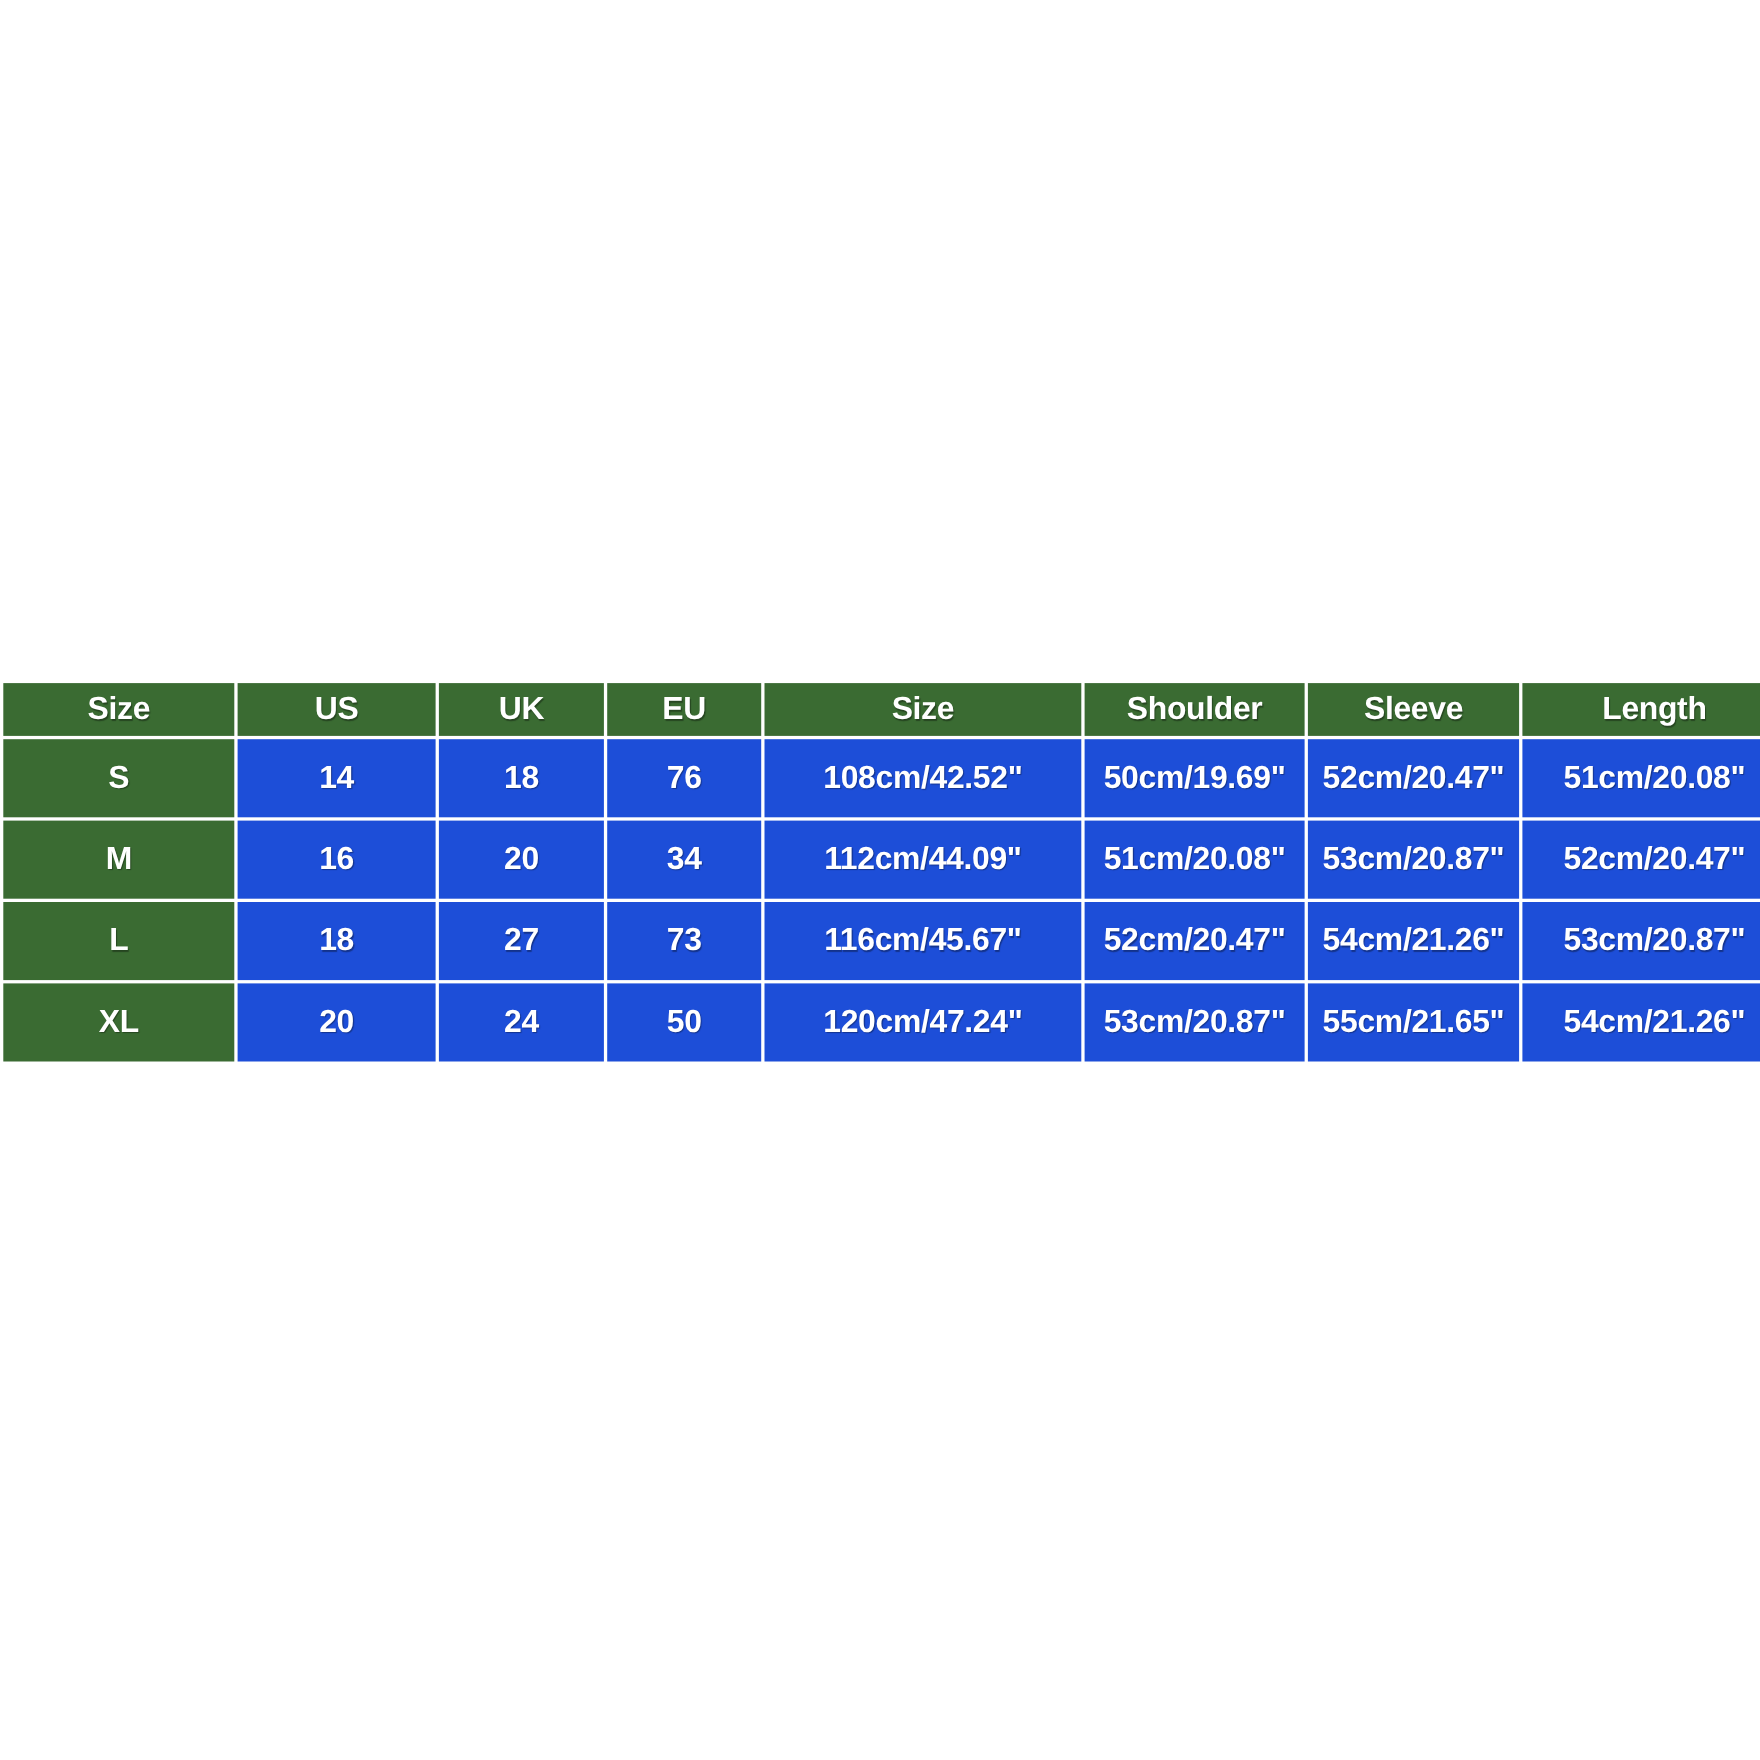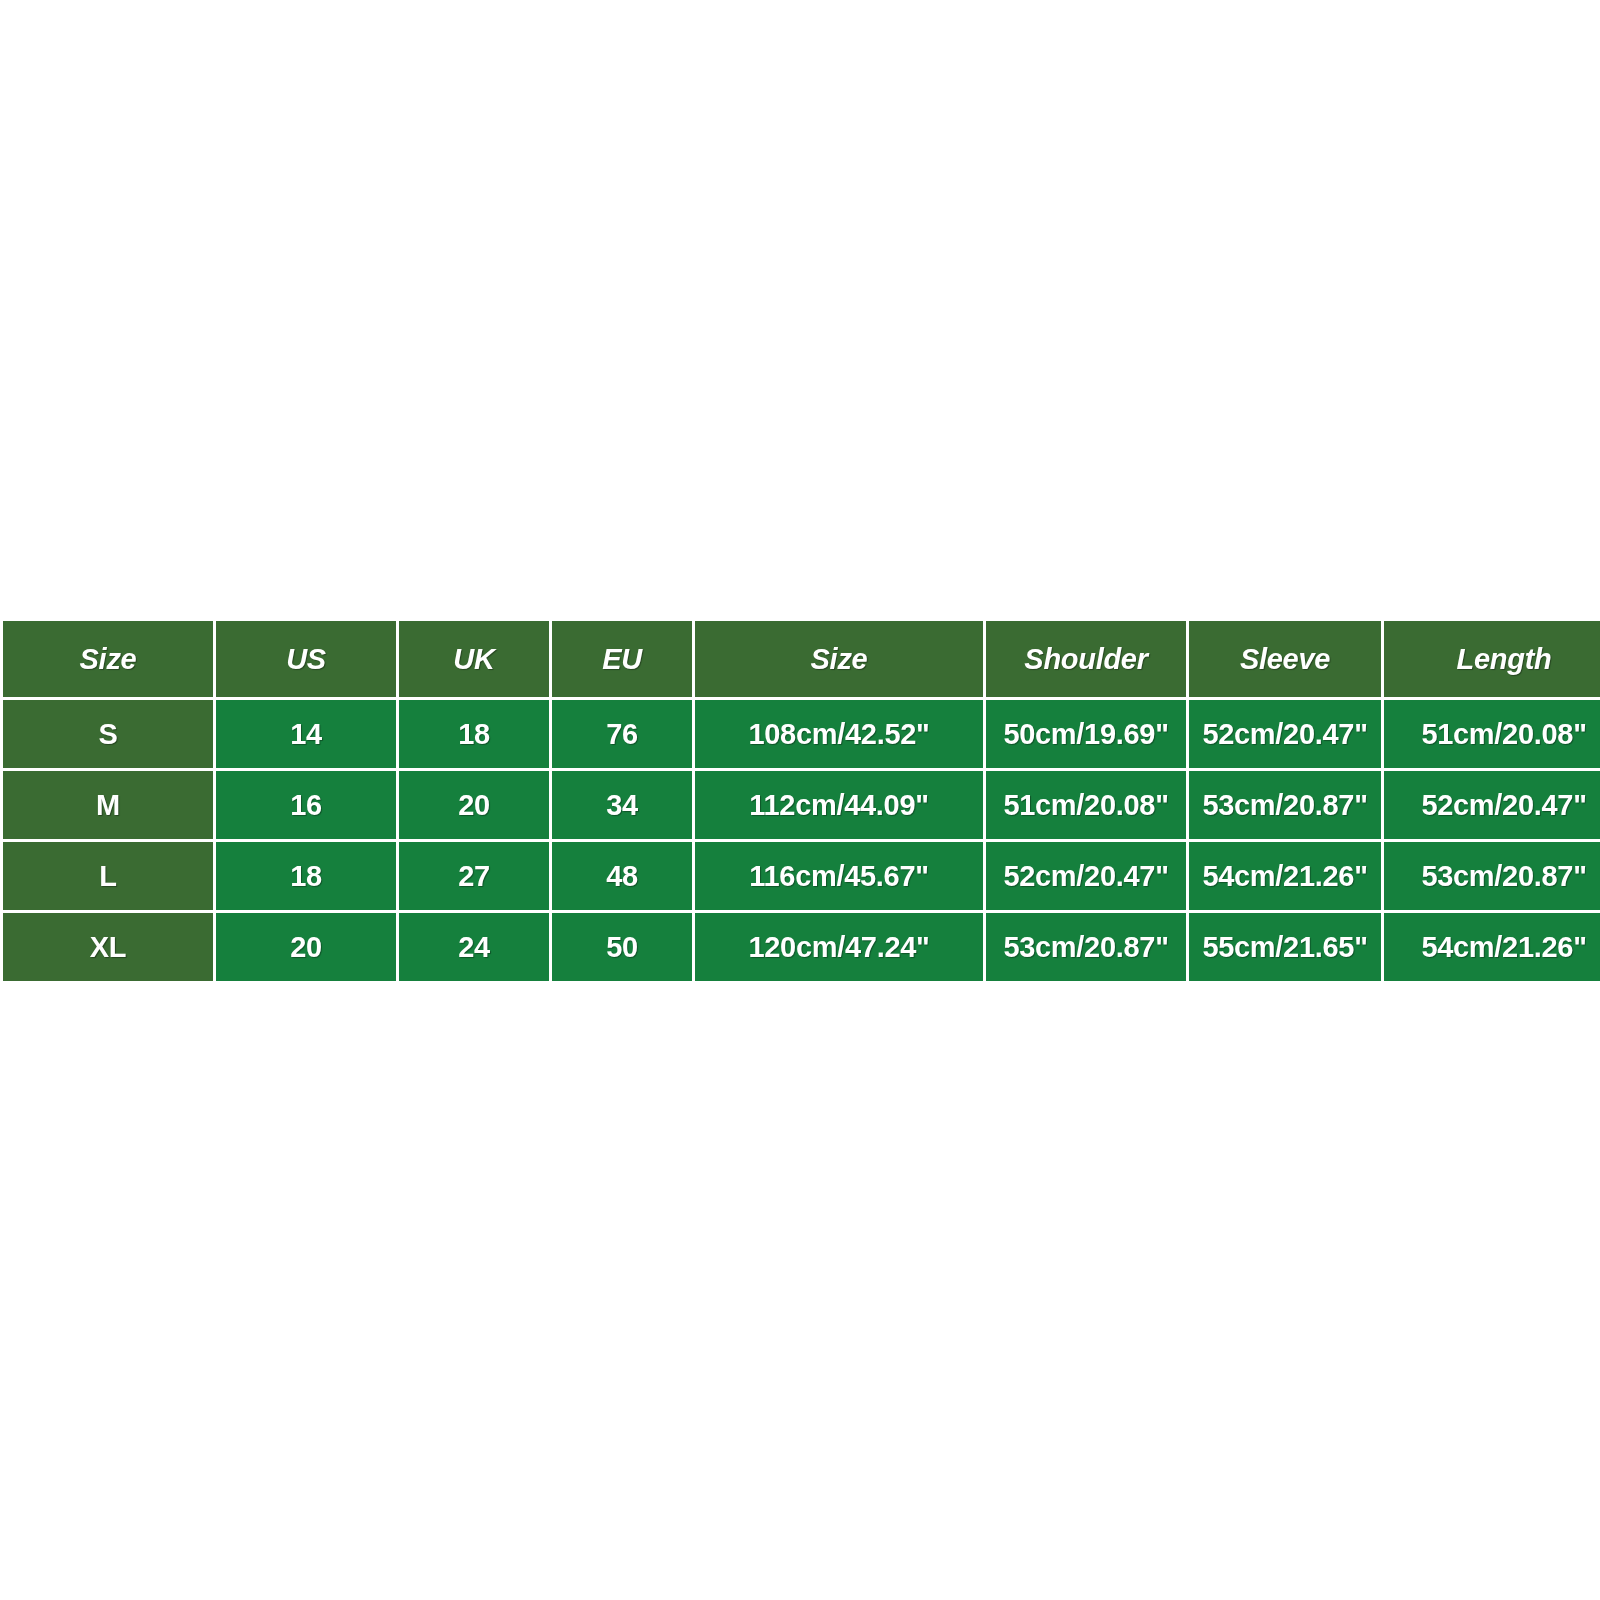--- a/index.html
+++ b/index.html
@@ -53,36 +53,35 @@
   col.c-us       { width: 180px; }
   col.c-uk       { width: 150px; }
   col.c-eu       { width: 140px; }
   col.c-bust     { width: 288px; }
   col.c-shoulder { width: 200px; }
   col.c-sleeve   { width: 192px; }
   col.c-length   { width: 240px; }
 
   thead th {
     background: #3a6b32;
-    height: 76px;
+    height: 48px;
     font-size: 29px;
-    font-style: italic;
   }
 
   tbody td {
     height: 68px;
     font-size: 29px;
   }
 
   tbody td.cell-size {
     background: #3a6b32;
   }
 
   tbody td.cell-val {
-    background: #15803d;
+    background: #1d4ed8;
   }
 </style>
 </head>
 <body>
 
 <div id="size-chart-wrap">
   <table class="size-chart">
     <colgroup>
       <col class="c-size">
       <col class="c-us">
@@ -123,21 +122,21 @@
         <td class="cell-val">34</td>
         <td class="cell-val">112cm/44.09"</td>
         <td class="cell-val">51cm/20.08"</td>
         <td class="cell-val">53cm/20.87"</td>
         <td class="cell-val">52cm/20.47"</td>
       </tr>
       <tr>
         <td class="cell-size">L</td>
         <td class="cell-val">18</td>
         <td class="cell-val">27</td>
-        <td class="cell-val">48</td>
+        <td class="cell-val">73</td>
         <td class="cell-val">116cm/45.67"</td>
         <td class="cell-val">52cm/20.47"</td>
         <td class="cell-val">54cm/21.26"</td>
         <td class="cell-val">53cm/20.87"</td>
       </tr>
       <tr>
         <td class="cell-size">XL</td>
         <td class="cell-val">20</td>
         <td class="cell-val">24</td>
         <td class="cell-val">50</td>

